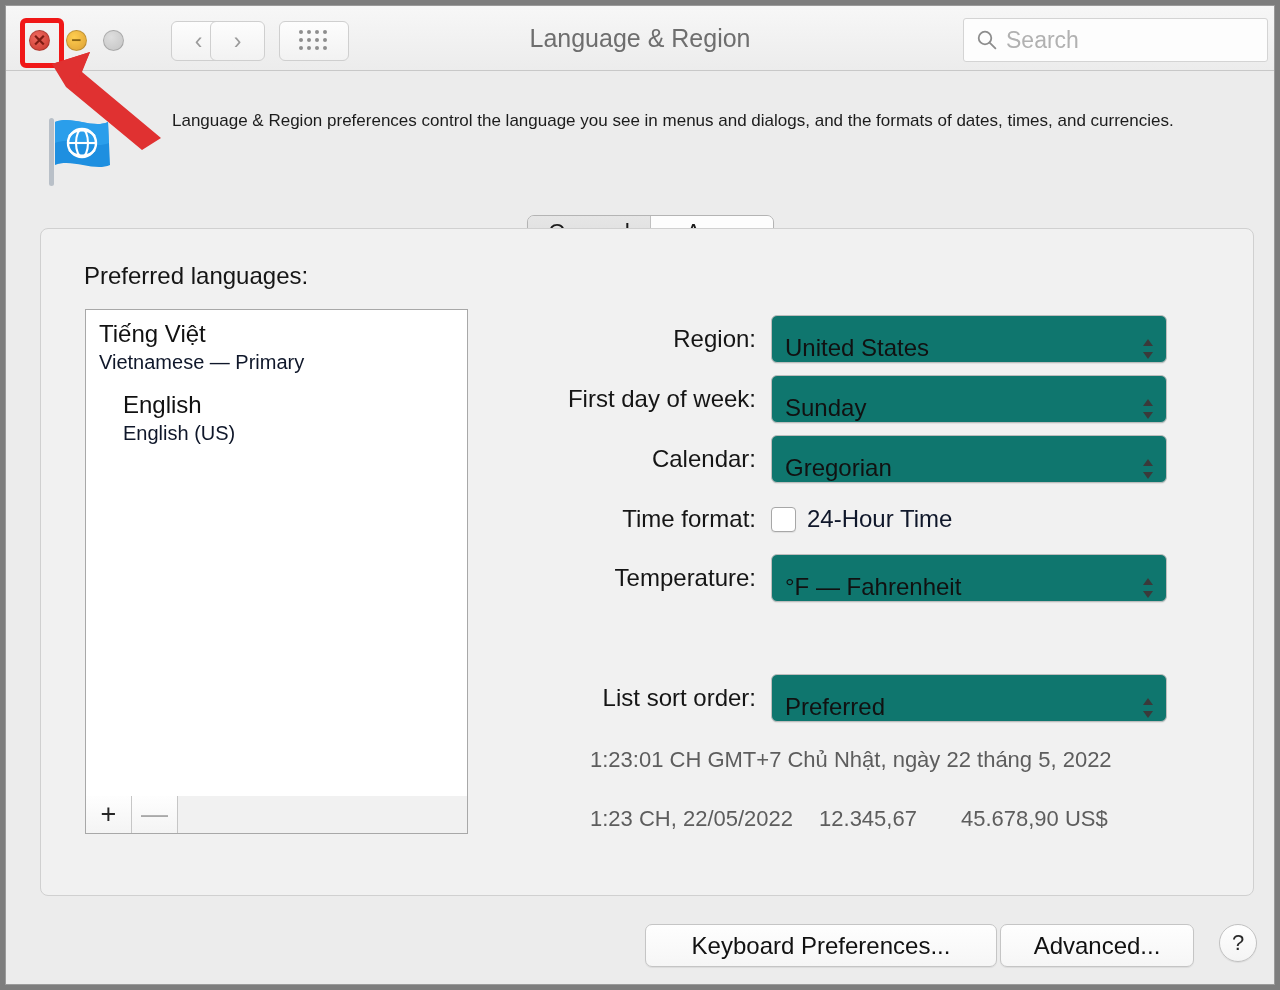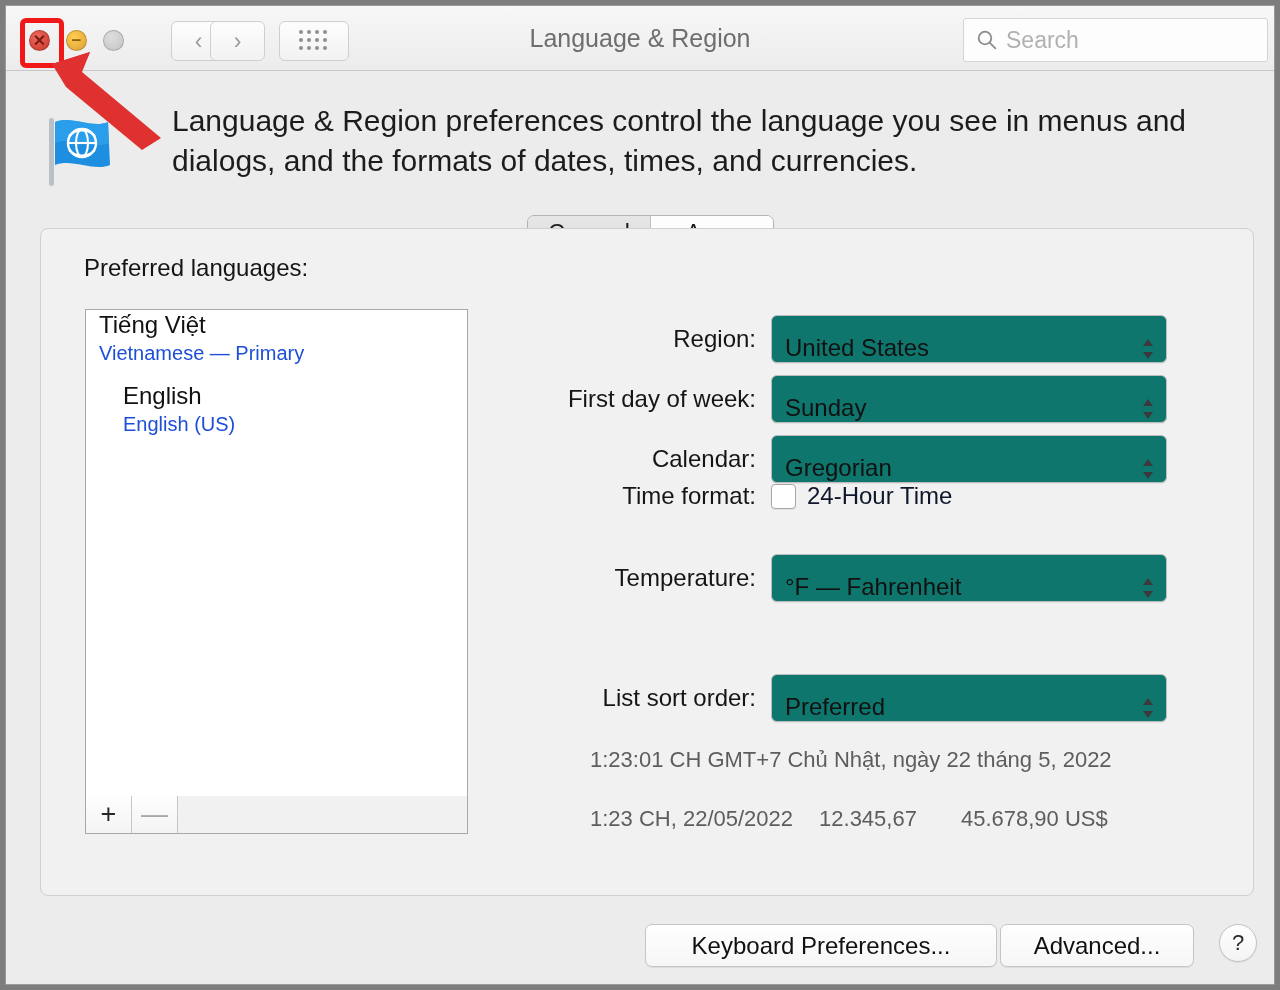--- a/index.html
+++ b/index.html
@@ -68,22 +68,22 @@
     width: 305px; height: 44px;
     background: #fdfdfd; border: 1px solid #d4d4d4; border-radius: 3px;
     display: flex; align-items: center; padding: 0 12px;
   }
   #search-icon { width: 22px; height: 22px; flex: none; margin-right: 8px; }
   #search-input-text { font-size: 23px; color: #b1b1b1; }
 
   
   #flag-icon { position: absolute; left: 40px; top: 110px; width: 82px; height: 72px; }
   #intro-text {
-    position: absolute; left: 166px; top: 95px; width: 1085px;
-    font-size: 30px; line-height: 1.32; color: #1c1c1c;
+    position: absolute; left: 166px; top: 104px; width: 1085px;
+    font-size: 17px; line-height: 1.32; color: #1c1c1c;
   }
 
   
   #tabs {
     position: absolute; left: 521px; top: 209px;
     width: 247px; height: 36px;
     border: 1px solid #b4b4b4; border-radius: 7px;
     overflow: hidden; display: flex;
     box-shadow: 0 1px 1px rgba(0,0,0,.08);
   }
@@ -96,33 +96,33 @@
 
   
   #panel {
     position: absolute; left: 34px; top: 222px;
     width: 1214px; height: 668px;
     background: #f1f1f1;
     border: 1px solid #d0d0d0; border-radius: 8px;
   }
 
   #pref-label {
-    position: absolute; left: 78px; top: 248px;
+    position: absolute; left: 78px; top: 256px;
     font-size: 24px; color: #151515;
   }
 
   #lang-list {
     position: absolute; left: 79px; top: 303px;
     width: 383px; height: 490px;
     background: #ffffff; border: 1px solid #a8a8a8;
   }
   .lang-item { padding: 0 0 0 13px; }
   .lang-name { font-size: 24px; color: #111; line-height: 1.25; }
-  .lang-sub  { font-size: 20px; color: #1d4ed8; line-height: 1.35; }
-  #lang-item-0 { }
+  .lang-sub  { font-size: 20px; color: #0f172a; line-height: 1.35; }
+  #lang-item-0 { padding-top: 9px; }
   #lang-item-1 { padding-top: 14px; margin-left: 24px; }
 
   #lang-toolbar {
     position: absolute; left: 79px; top: 790px;
     width: 383px; height: 38px;
     border: 1px solid #a8a8a8; border-top: none;
     background: #f3f3f3; display: flex;
   }
   .lt-btn {
     width: 46px; height: 100%;
@@ -310,21 +310,21 @@
     <div class="flabel">First day of week:</div>
     <div class="popup">
       <span class="pval">Sunday</span>
       <svg class="stepper" viewBox="0 0 16 26">
         <path d="M8 3 L13 10 L3 10 Z" fill="#3a3a3a"></path>
           <path d="M8 23 L13 16 L3 16 Z" fill="#3a3a3a"></path>
       </svg>
     </div>
   </div>
 
-  <div class="frow" style="left:530px; top:471px;">
+  <div class="frow" style="left:530px; top:494px;">
     <div class="flabel">Time format:</div>
     <div class="checkbox"></div>
     <span class="cb-label">24-Hour Time</span>
   </div>
 
   <div class="frow" style="left:530px; top:553px;">
     <div class="flabel">Temperature:</div>
     <div class="popup">
       <span class="pval">°F — Fahrenheit</span>
       <svg class="stepper" viewBox="0 0 16 26">

